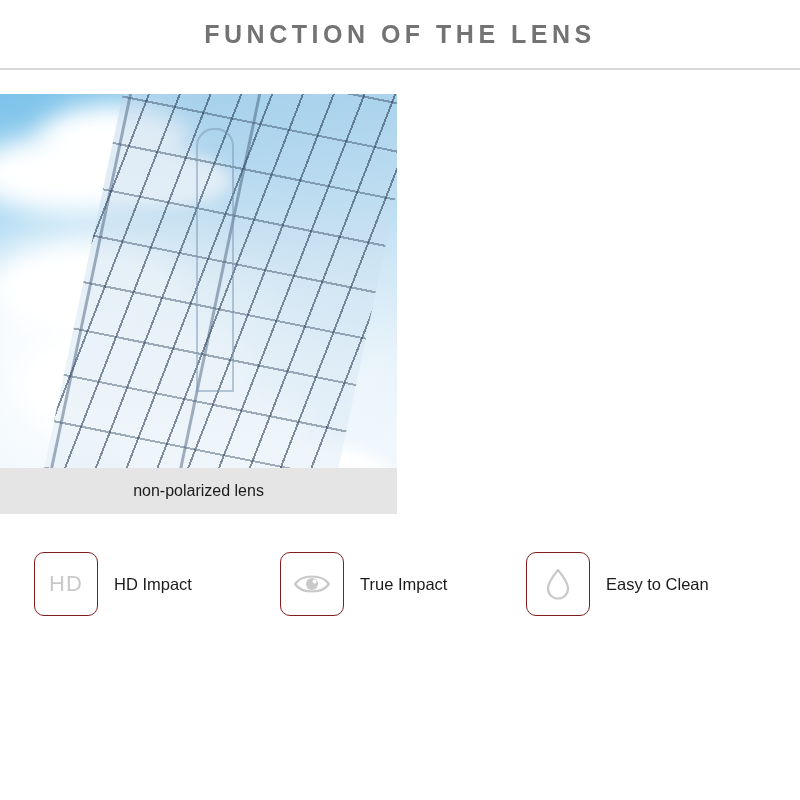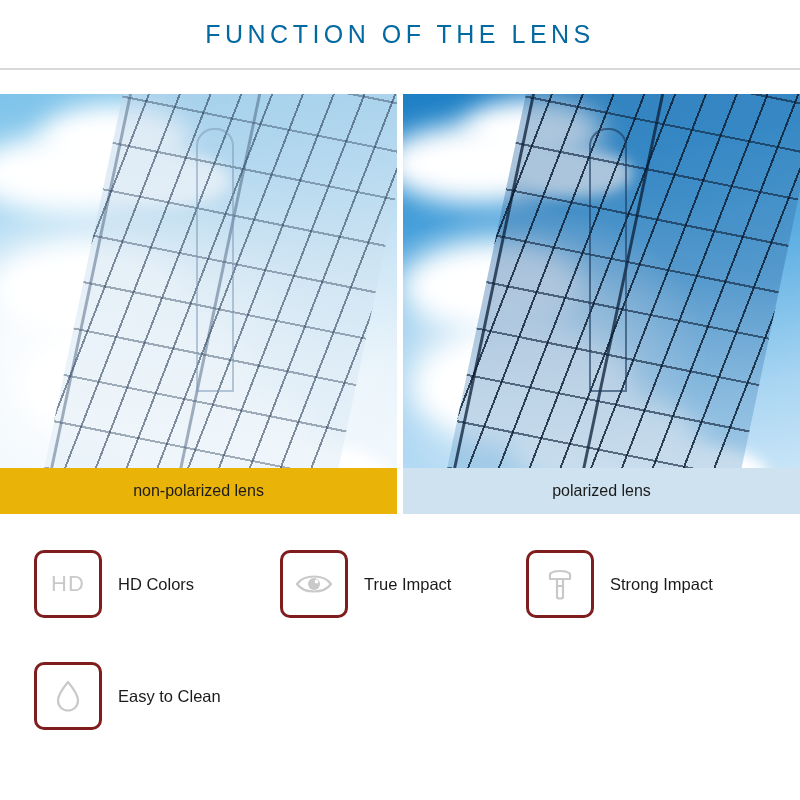--- a/index.html
+++ b/index.html
@@ -23,23 +23,23 @@
   
   .header {
     height: 68px;
     display: flex;
     align-items: center;
     justify-content: center;
     background: #ffffff;
   }
   .header-title {
     font-size: 25px;
-    font-weight: normal;
+    font-weight: bold;
     letter-spacing: 4.5px;
-    color: #0369a1;
+    color: #737373;
     text-align: center;
     font-family: "Liberation Sans", sans-serif;
   }
   .header-rule {
     width: 100%;
     height: 2px;
     background: #d9d9d9;
   }
 
   
@@ -132,21 +132,21 @@
     right: 0;
     bottom: 0;
     height: 46px;
     display: flex;
     align-items: center;
     justify-content: center;
     font-size: 16px;
     color: #1b1b1b;
     font-family: "Liberation Sans", sans-serif;
   }
-  .caption-left { background: #eab308; }
+  .caption-left { background: #e5e5e5; }
   .caption-right { background: #cfe2f0; }
 
   
   .features {
     position: absolute;
     left: 0;
     right: 0;
     top: 530px;
     padding: 0 34px;
     display: grid;
@@ -156,21 +156,21 @@
     column-gap: 6px;
   }
   .feature {
     display: flex;
     align-items: center;
     gap: 16px;
   }
   .feature-icon {
     width: 62px;
     height: 62px;
-    border: 3px solid #7f1d1d;
+    border: 1px solid #7f1d1d;
     border-radius: 10px;
     display: flex;
     align-items: center;
     justify-content: center;
     background: #ffffff;
     flex: 0 0 auto;
   }
   .feature-icon svg { display: block; }
   .feature-label {
     font-size: 16.5px;
@@ -210,71 +210,43 @@
 
         <div class="building facade-left">
           <div class="building-edge edge-left" style="left:2%;"></div>
           <div class="building-edge edge-left" style="left:46%;"></div>
         </div>
         <div class="mullion mullion-left" style="left:196px;"></div>
       </div>
       <div class="pane-caption caption-left">non-polarized lens</div>
     </div>
 
-    <div class="pane">
-      <div class="sky sky-right">
-        <div class="cloud soft" style="left:-20px; top:30px; width:190px; height:80px;"></div>
-        <div class="cloud soft" style="left:60px; top:5px; width:140px; height:65px;"></div>
-        <div class="cloud" style="left:120px; top:55px; width:110px; height:48px;"></div>
-        <div class="cloud soft" style="left:0px; top:150px; width:180px; height:85px;"></div>
-        <div class="cloud soft" style="left:10px; top:235px; width:220px; height:115px;"></div>
-        <div class="cloud soft" style="left:110px; top:300px; width:190px; height:100px;"></div>
-        <div class="cloud" style="left:215px; top:350px; width:150px; height:65px;"></div>
-
-        <div class="building facade-right">
-          <div class="building-edge edge-right" style="left:2%;"></div>
-          <div class="building-edge edge-right" style="left:46%;"></div>
-        </div>
-        <div class="mullion mullion-right" style="left:186px;"></div>
-      </div>
-      <div class="pane-caption caption-right">polarized lens</div>
-    </div>
   </div>
 
   <div class="features">
 
     <div class="feature">
       <div class="feature-icon">
         <span class="hd-text">HD</span>
       </div>
-      <div class="feature-label">HD Colors</div>
+      <div class="feature-label">HD Impact</div>
     </div>
 
 
     <div class="feature">
       <div class="feature-icon">
         <svg width="38" height="28" viewBox="0 0 38 28" fill="none" stroke="#c9c9c9" stroke-width="2.2" stroke-linecap="round" stroke-linejoin="round">
           <path d="M2 14 C9 4, 29 4, 36 14 C29 24, 9 24, 2 14 Z"></path>
           <circle cx="19" cy="14" r="6" fill="#c9c9c9" stroke="none"></circle>
           <circle cx="21.5" cy="11.5" r="1.9" fill="#ffffff" stroke="none"></circle>
         </svg>
       </div>
       <div class="feature-label">True Impact</div>
     </div>
 
-    <div class="feature">
-      <div class="feature-icon">
-        <svg width="30" height="36" viewBox="0 0 30 36" fill="none" stroke="#c9c9c9" stroke-width="2.2" stroke-linecap="round" stroke-linejoin="round">
-          <path d="M5 8 C8 4, 22 4, 25 8 L25 13 L5 13 Z"></path>
-          <path d="M12 13 L12 31 C12 33, 18 33, 18 31 L18 13"></path>
-          <path d="M12 20 L18 20"></path>
-        </svg>
-      </div>
-      <div class="feature-label">Strong Impact</div>
-    </div>
 
     <div class="feature">
       <div class="feature-icon">
         <svg width="26" height="34" viewBox="0 0 26 34" fill="none" stroke="#c9c9c9" stroke-width="2.2" stroke-linecap="round" stroke-linejoin="round">
           <path d="M13 3 C13 3, 3 15, 3 21.5 C3 27.3, 7.6 31.5, 13 31.5 C18.4 31.5, 23 27.3, 23 21.5 C23 15, 13 3, 13 3 Z"></path>
         </svg>
       </div>
       <div class="feature-label">Easy to Clean</div>
     </div>
 

